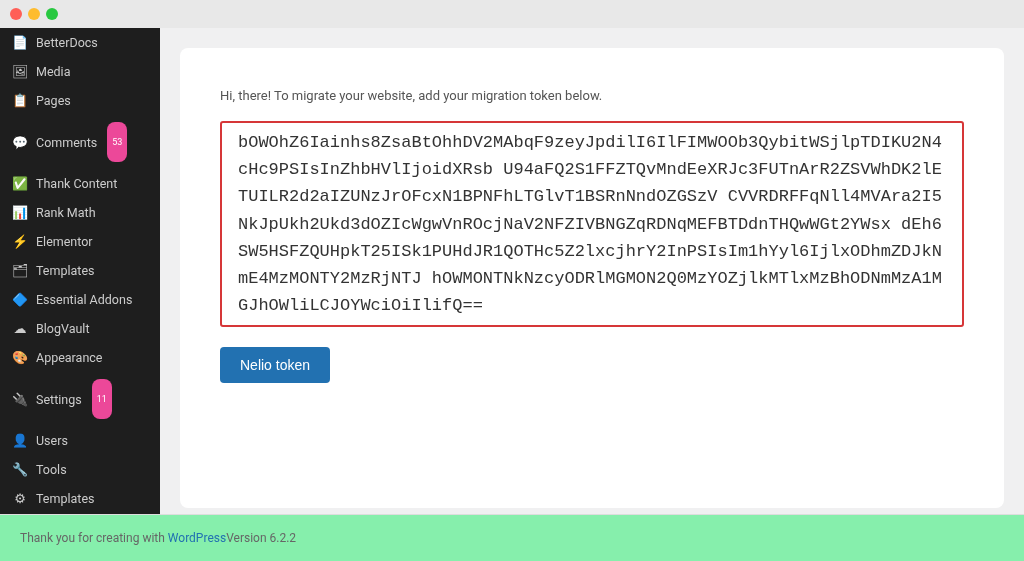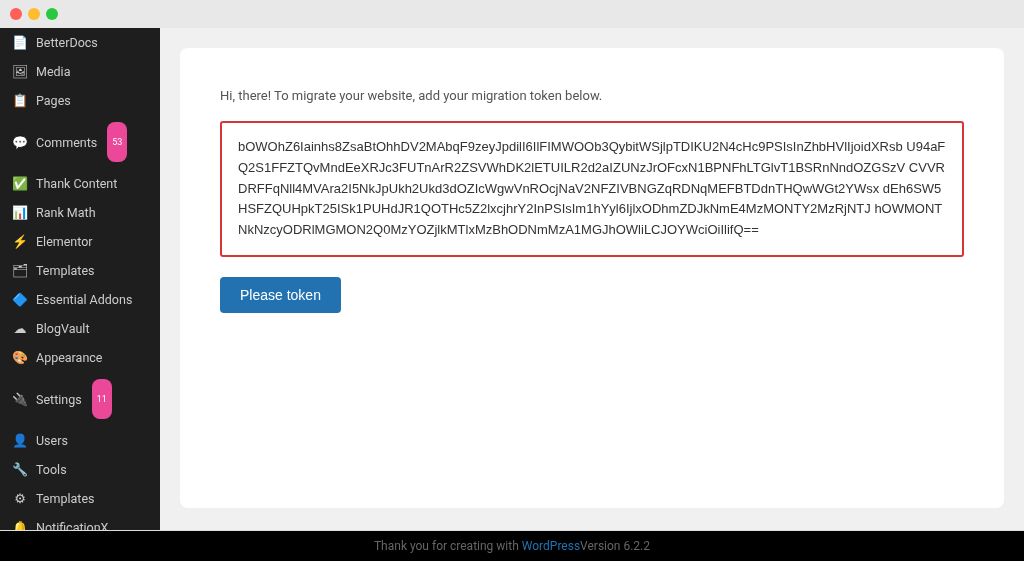--- a/index.html
+++ b/index.html
@@ -92,27 +92,27 @@
 
     .intro-text {
       font-size: 13px;
       color: #555;
       margin-bottom: 18px;
     }
 
     .token-box {
       border: 2px solid #d63638;
       border-radius: 3px;
-      padding: 14px 16px;
-      font-size: 13px;
+      padding: 6px 16px;
+      font-size: 17px;
       color: #333;
       line-height: 1.6;
       word-break: break-all;
       margin-bottom: 20px;
-      font-family: Liberation Sans, sans-serif;
+      font-family: Liberation Mono, monospace;
     }
 
     .verified-text {
       font-size: 12.5px;
       color: #555;
       margin-bottom: 28px;
     }
     .verified-text a {
       color: #2271b1;
       text-decoration: none;
@@ -125,27 +125,27 @@
       border: none;
       border-radius: 4px;
       padding: 10px 20px;
       font-size: 14px;
       cursor: pointer;
       font-weight: 500;
     }
 
     
     .footer {
-      background: #000000;
+      background: #86efac;
       border-top: 1px solid #ddd;
-      padding: 8px 20px;
+      padding: 16px 20px;
       font-size: 12px;
       color: #666;
       display: flex;
-      justify-content: center;
+      justify-content: flex-start;
       align-items: center;
       flex-shrink: 0;
     }
     .footer a {
       color: #2271b1;
       text-decoration: none;
     }
   </style>
 </head>
 <body>
@@ -237,21 +237,21 @@
     </nav>
 
   <div class="main-content">
     <div class="content-card">
 
       <p class="intro-text">Hi, there! To migrate your website, add your migration token below.</p>
 
       <div class="token-box">bOWOhZ6Iainhs8ZsaBtOhhDV2MAbqF9zeyJpdilI6IlFIMWOOb3QybitWSjlpTDIKU2N4cHc9PSIsInZhbHVlIjoidXRsb U94aFQ2S1FFZTQvMndEeXRJc3FUTnArR2ZSVWhDK2lETUILR2d2aIZUNzJrOFcxN1BPNFhLTGlvT1BSRnNndOZGSzV CVVRDRFFqNll4MVAra2I5NkJpUkh2Ukd3dOZIcWgwVnROcjNaV2NFZIVBNGZqRDNqMEFBTDdnTHQwWGt2YWsx dEh6SW5HSFZQUHpkT25ISk1PUHdJR1QOTHc5Z2lxcjhrY2InPSIsIm1hYyl6IjlxODhmZDJkNmE4MzMONTY2MzRjNTJ hOWMONTNkNzcyODRlMGMON2Q0MzYOZjlkMTlxMzBhODNmMzA1MGJhOWliLCJOYWciOiIlifQ==</div>
 
 
-      <button class="update-token-btn">Please token</button>
+      <button class="update-token-btn">Nelio token</button>
 
     </div>
   </div>
 
 </div>
 
 <div class="footer">
   <span>
     <span>Thank you for creating with </span>
     <a href="#">WordPress</a>

